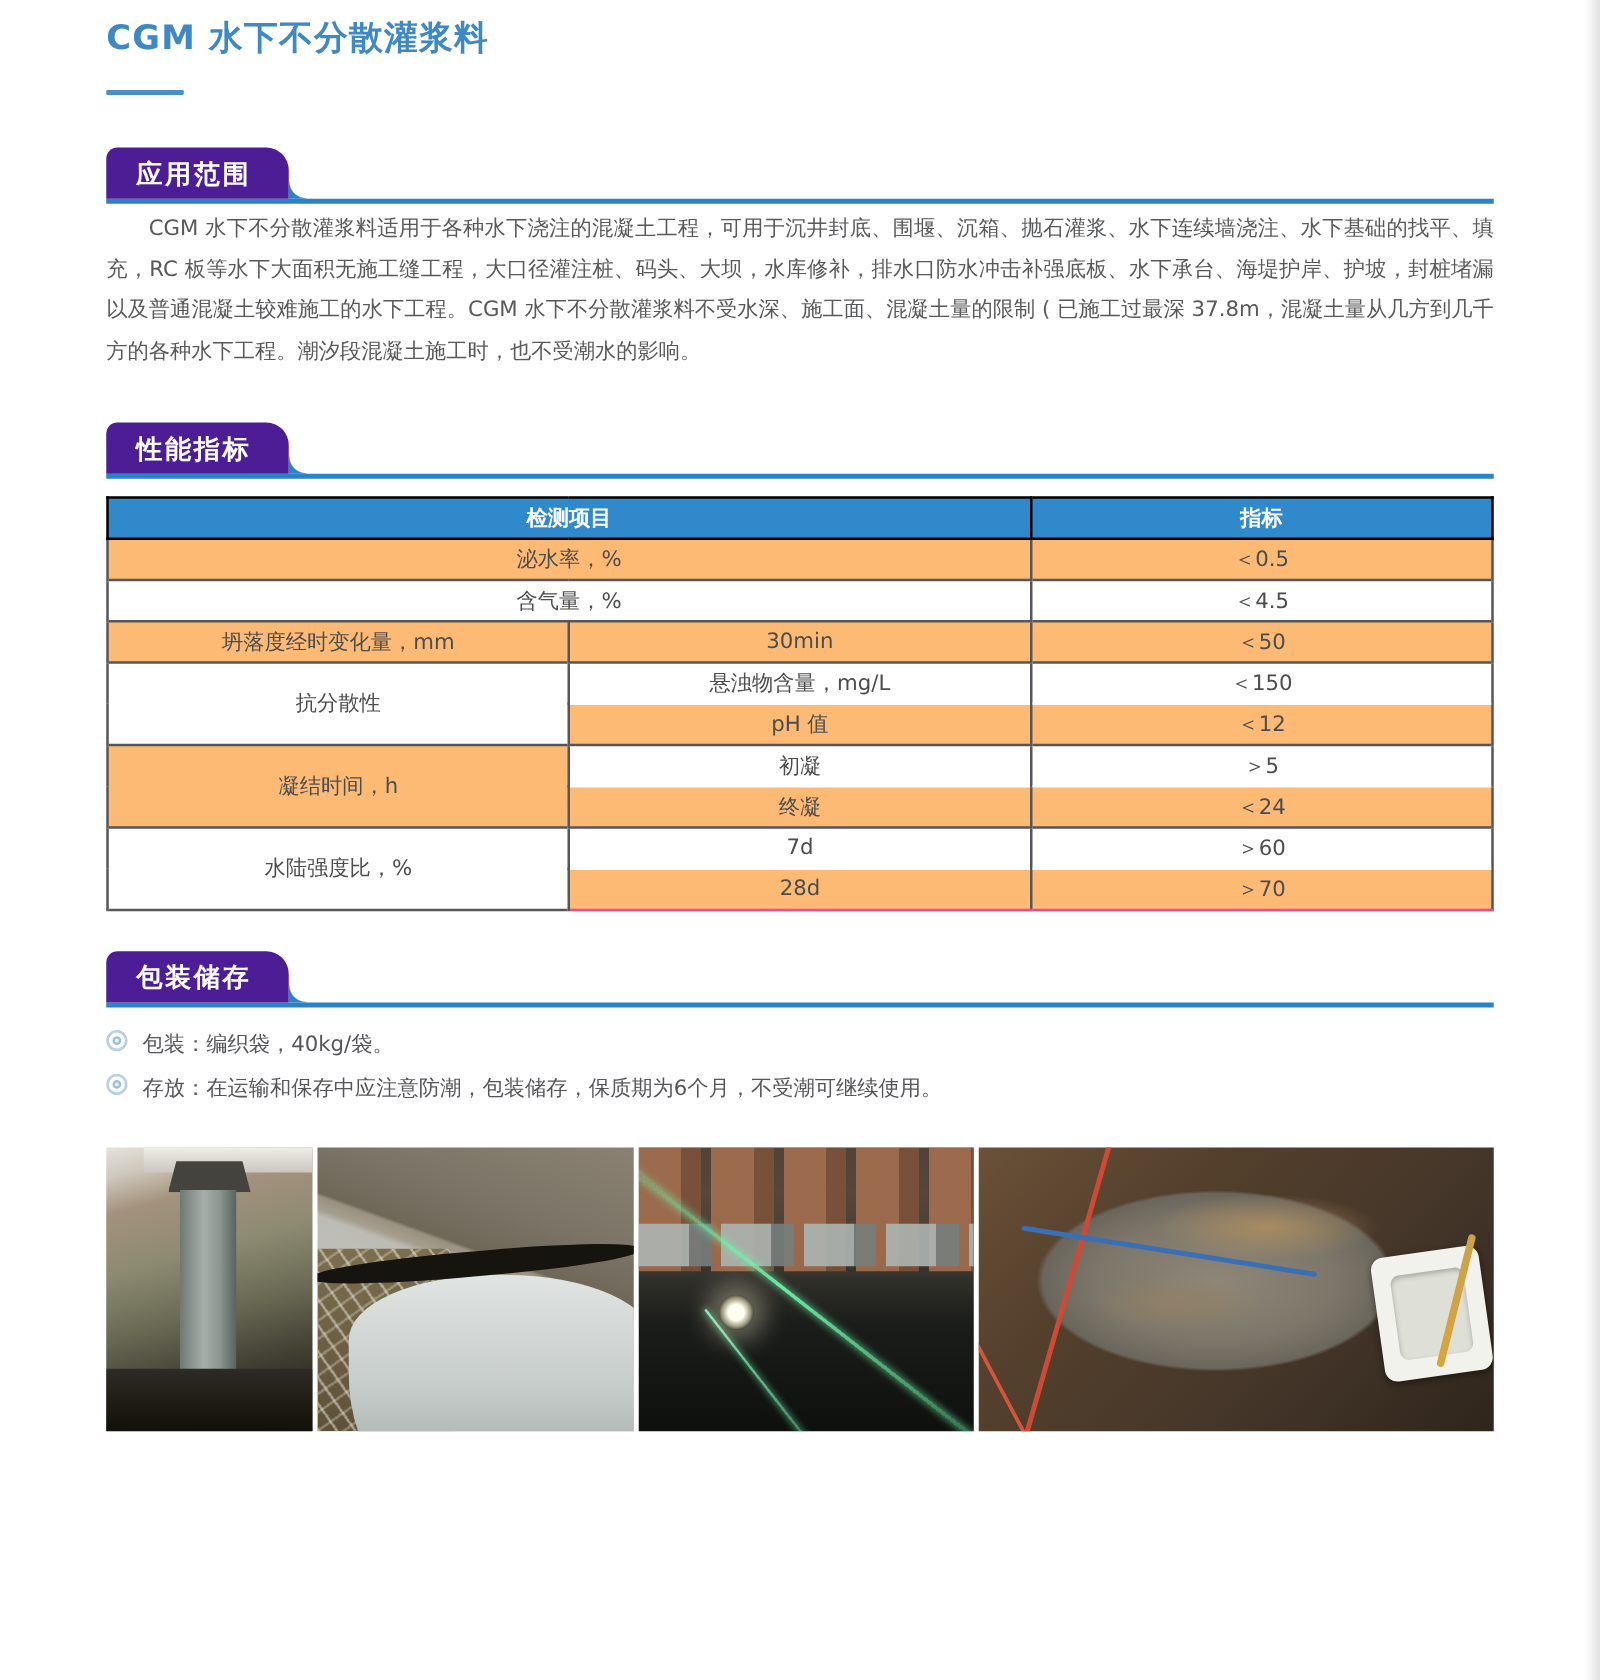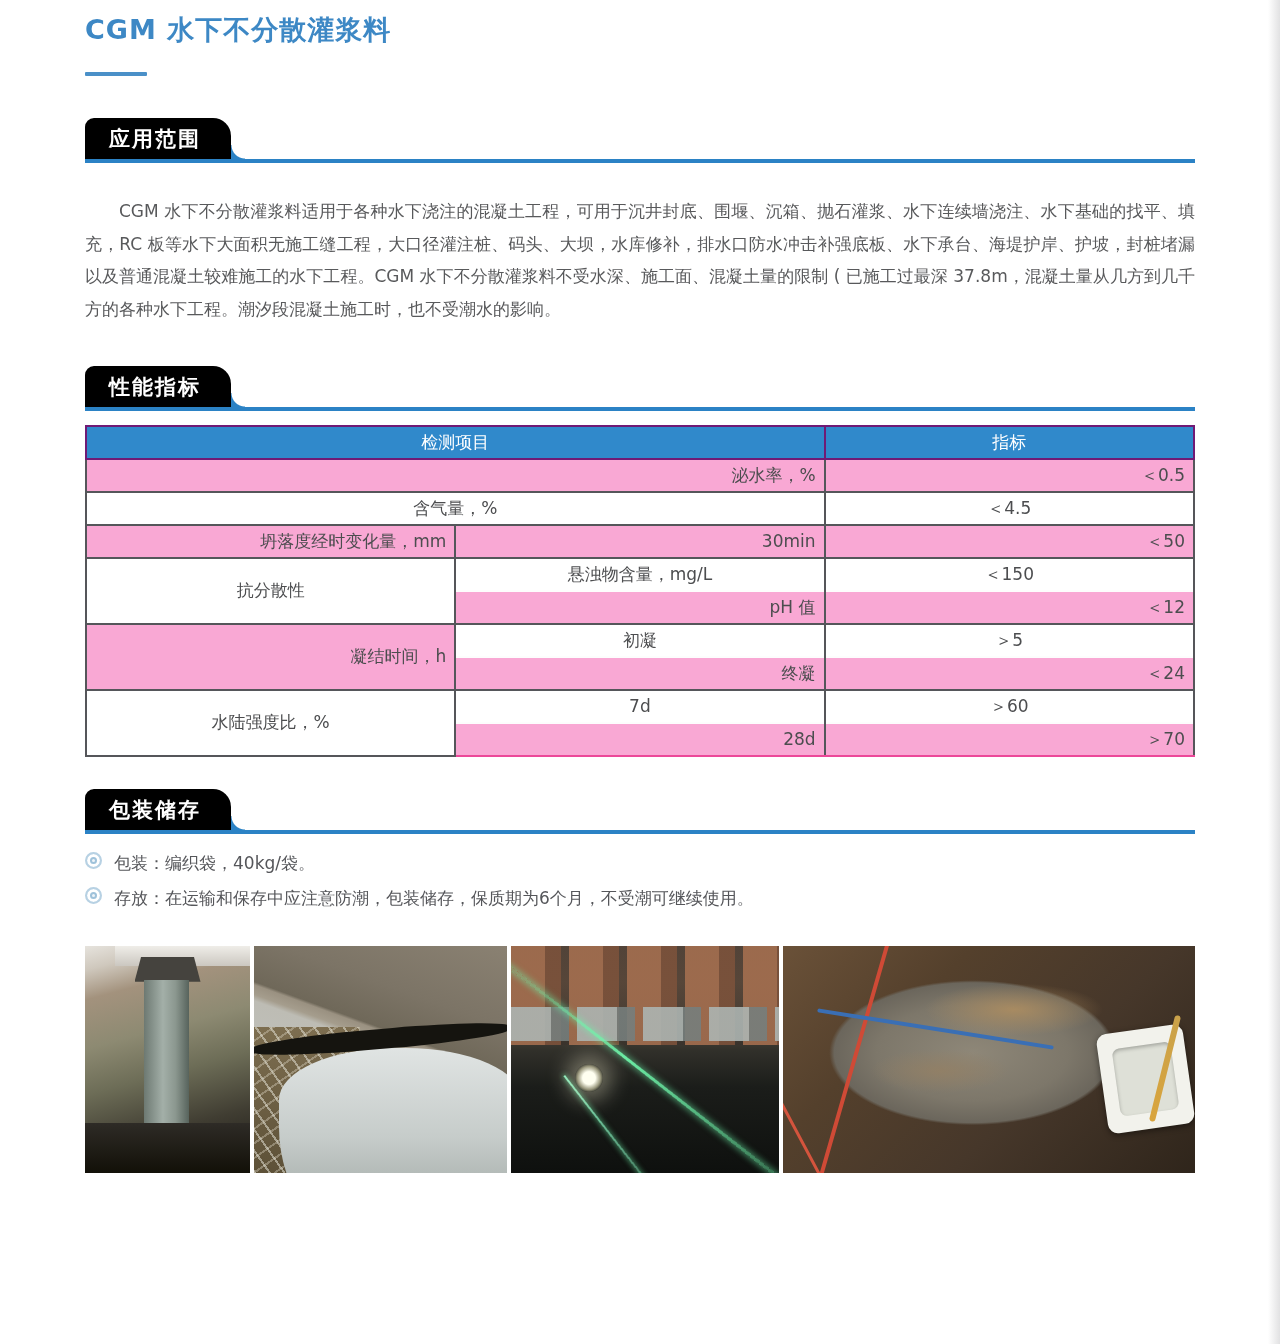--- a/index.html
+++ b/index.html
@@ -28,48 +28,48 @@
 
   
   .para {
     margin-top:32px; font-size:17px; line-height:1.92; text-align:justify;
     text-indent:2em; color:#58595b;
   }
 
   
   .sec-head { display:flex; align-items:flex-end; border-bottom:4px solid #2b82c5; }
   .sec-badge {
-    position:relative; display:inline-block; background:#000000; color:#fff;
+    position:relative; display:inline-block; background:#4c1d95; color:#fff;
     font-size:21px; font-weight:bold; letter-spacing:2px;
     padding:7px 30px 6px 24px; border-radius:9px 18px 0 0;text-align:right;
   }
   .sec-badge::after {
     content:""; position:absolute; right:-14px; bottom:0; width:14px; height:14px;
     background:radial-gradient(circle at 100% 0, rgba(0,0,0,0) 13px, #2b82c5 14px);
   }
   .mt-app  { margin-top:42px; }
   .mt-perf { margin-top:40px; }
   .mt-pack { margin-top:32px; }
 
   
   .standard-ref { margin-top:16px; text-align:center; font-size:16px; color:#5a5b5d; }
 
   table.spec { width:100%; border-collapse:collapse; margin-top:14px;
                font-size:17px; color:#4c4d4f; text-align:center; table-layout:fixed; }
   table.spec th, table.spec td { padding:4px 8px; height:31px; }
   table.spec th {
-    background:#3089cb; color:#fff; font-weight:normal; font-size:17px; height:22px;
-    border:2px solid #701a75;
+    background:#3089cb; color:#fff; font-weight:bold; font-size:17px; height:22px;
+    border:2px solid #000000;
   }
   table.spec td { border-left:2px solid #55565a; border-right:2px solid #55565a; }
   tr.group-start td { border-top:2px solid #55565a; }
   tr.sub-row td { border-top:2px solid #fdfdfd; }
   table.spec { border:2px solid #55565a; }
   tr.last td { border-bottom:2px solid #ec4899; }
-  td.shade { background:#f9a8d4;text-align:right; }
+  td.shade { background:#fdba74; }
   td.plain { background:#ffffff; }
 
   
   .bullets { margin-top:18px; }
   .bullet-item { display:flex; align-items:flex-start; gap:12px; font-size:17px;
                  color:#55565a; margin-bottom:12px; }
   .ring-icon {
     flex:0 0 auto; width:17px; height:17px; border-radius:50%;
     border:2px solid #b7d1e3;
     box-shadow: inset 0 0 0 3px #ffffff, inset 0 0 0 5px #9fc2da;
@@ -152,21 +152,21 @@
 
 <div class="page">
 
   <h1 class="page-title">CGM 水下不分散灌浆料</h1>
   <div class="title-underline"></div>
 
 
   <div class="sec-head mt-app">
     <span class="sec-badge">应用范围</span>
   </div>
-  <p class="para" style="margin-top:32px">CGM 水下不分散灌浆料适用于各种水下浇注的混凝土工程，可用于沉井封底、围堰、沉箱、抛石灌浆、水下连续墙浇注、水下基础的找平、填充，RC 板等水下大面积无施工缝工程，大口径灌注桩、码头、大坝，水库修补，排水口防水冲击补强底板、水下承台、海堤护岸、护坡，封桩堵漏以及普通混凝土较难施工的水下工程。CGM 水下不分散灌浆料不受水深、施工面、混凝土量的限制 ( 已施工过最深 37.8m，混凝土量从几方到几千方的各种水下工程。潮汐段混凝土施工时，也不受潮水的影响。</p>
+  <p class="para" style="margin-top:4px">CGM 水下不分散灌浆料适用于各种水下浇注的混凝土工程，可用于沉井封底、围堰、沉箱、抛石灌浆、水下连续墙浇注、水下基础的找平、填充，RC 板等水下大面积无施工缝工程，大口径灌注桩、码头、大坝，水库修补，排水口防水冲击补强底板、水下承台、海堤护岸、护坡，封桩堵漏以及普通混凝土较难施工的水下工程。CGM 水下不分散灌浆料不受水深、施工面、混凝土量的限制 ( 已施工过最深 37.8m，混凝土量从几方到几千方的各种水下工程。潮汐段混凝土施工时，也不受潮水的影响。</p>
 
   <div class="sec-head mt-perf">
     <span class="sec-badge">性能指标</span>
   </div>
 
   <table class="spec">
     <colgroup>
         <col style="width:33.33%">
         <col style="width:33.33%">
         <col style="width:33.34%">

